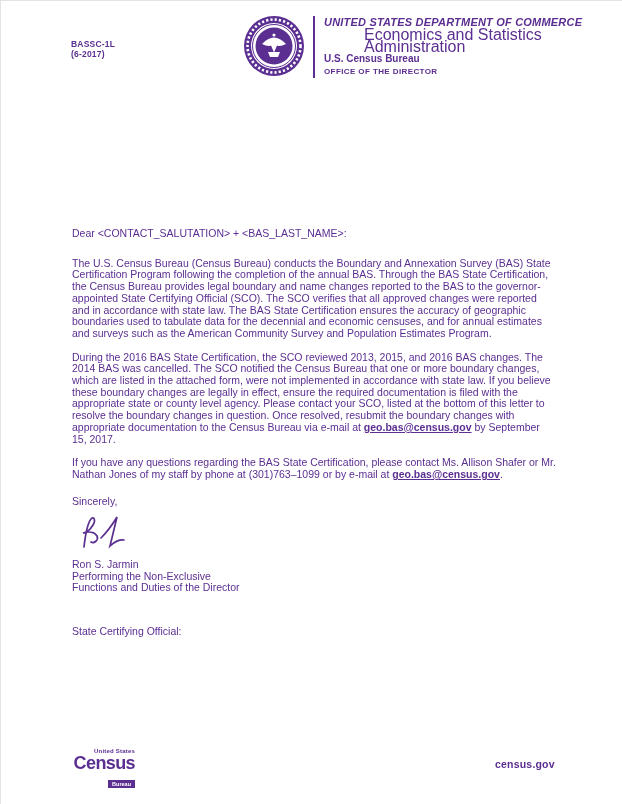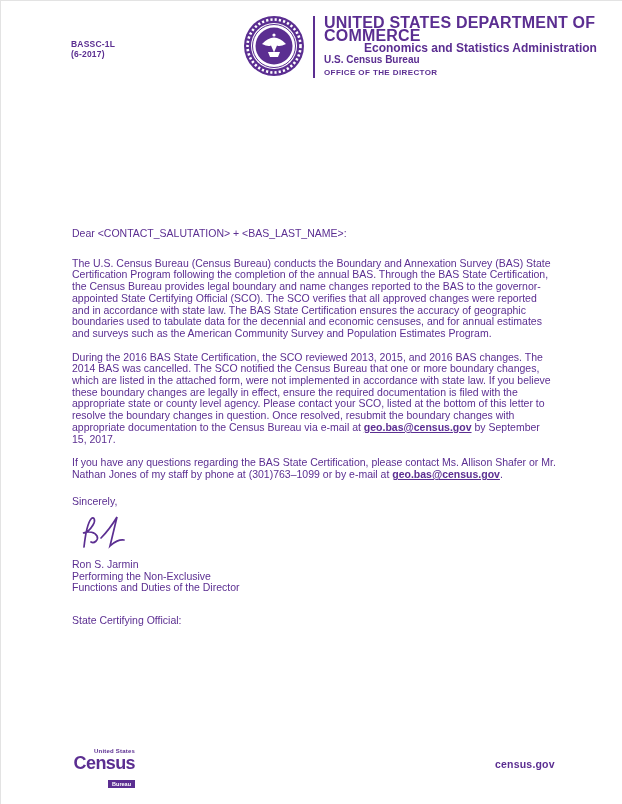--- a/index.html
+++ b/index.html
@@ -35,22 +35,22 @@
   }
   .header-rule {
     position: absolute;
     left: 312px;
     top: 15px;
     width: 2px;
     height: 62px;
     background: #5b2e91;
   }
   .header-text { position: absolute; left: 323px; top: 15px; }
-  .ht-dept   { font-size: 16px;  font-weight: bold; letter-spacing: 0.2px; line-height: 13px; }
-  .ht-admin  { font-size: 12px;  font-weight: bold; line-height: 12px; padding-left: 40px; }
+  .ht-dept   { font-size: 11px;  font-weight: bold; letter-spacing: 0.2px; line-height: 13px; font-style: italic; }
+  .ht-admin  { font-size: 16px;  font-weight: normal; line-height: 12px; padding-left: 40px; }
   .ht-bureau { font-size: 10px;  font-weight: bold; line-height: 12px; }
   .ht-addr   { font-size: 8px;   line-height: 10px; }
   .ht-office { font-size: 8px;   font-weight: bold; letter-spacing: 0.4px; margin-top: 2px; }
 
   
   .body {
     position: absolute;
     left: 71px;
     top: 227px;
     width: 484px;
@@ -62,21 +62,21 @@
   .para3 { margin-bottom: 15px !important; }
   .closing { margin-bottom: 5px !important; }
   .email-link {
     color: #5b2e91;
     text-decoration: underline;
     cursor: pointer;
     font-weight: bold;
   }
   .signature-block { margin: 2px 0 4px 2px; }
   .signer-block div { line-height: 11.7px; }
-  .signer-block { margin-bottom: 21px; }
+  .signer-block { margin-bottom: 32px; }
   .enclosure { margin-bottom: 17px !important; }
 
   
   .census-logo {
     position: absolute;
     left: 64px;
     top: 747px;
     width: 70px;
     color: #5b2e91;
     text-align: right;

